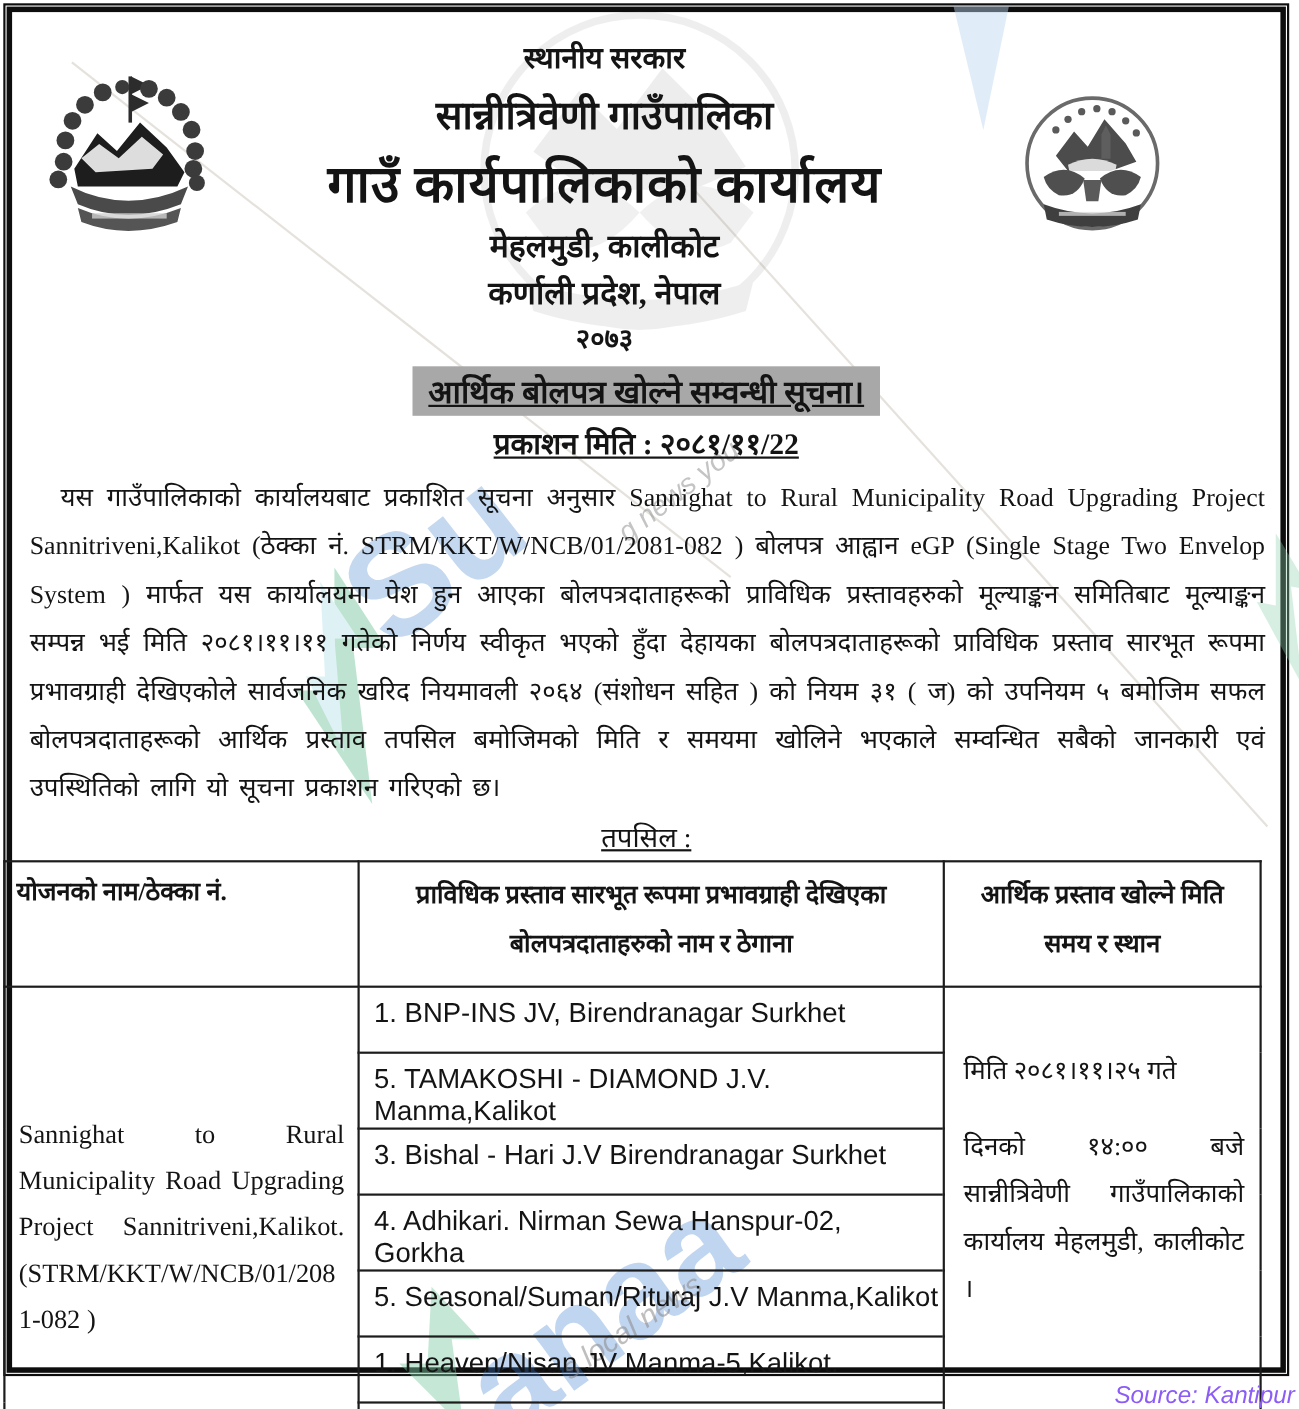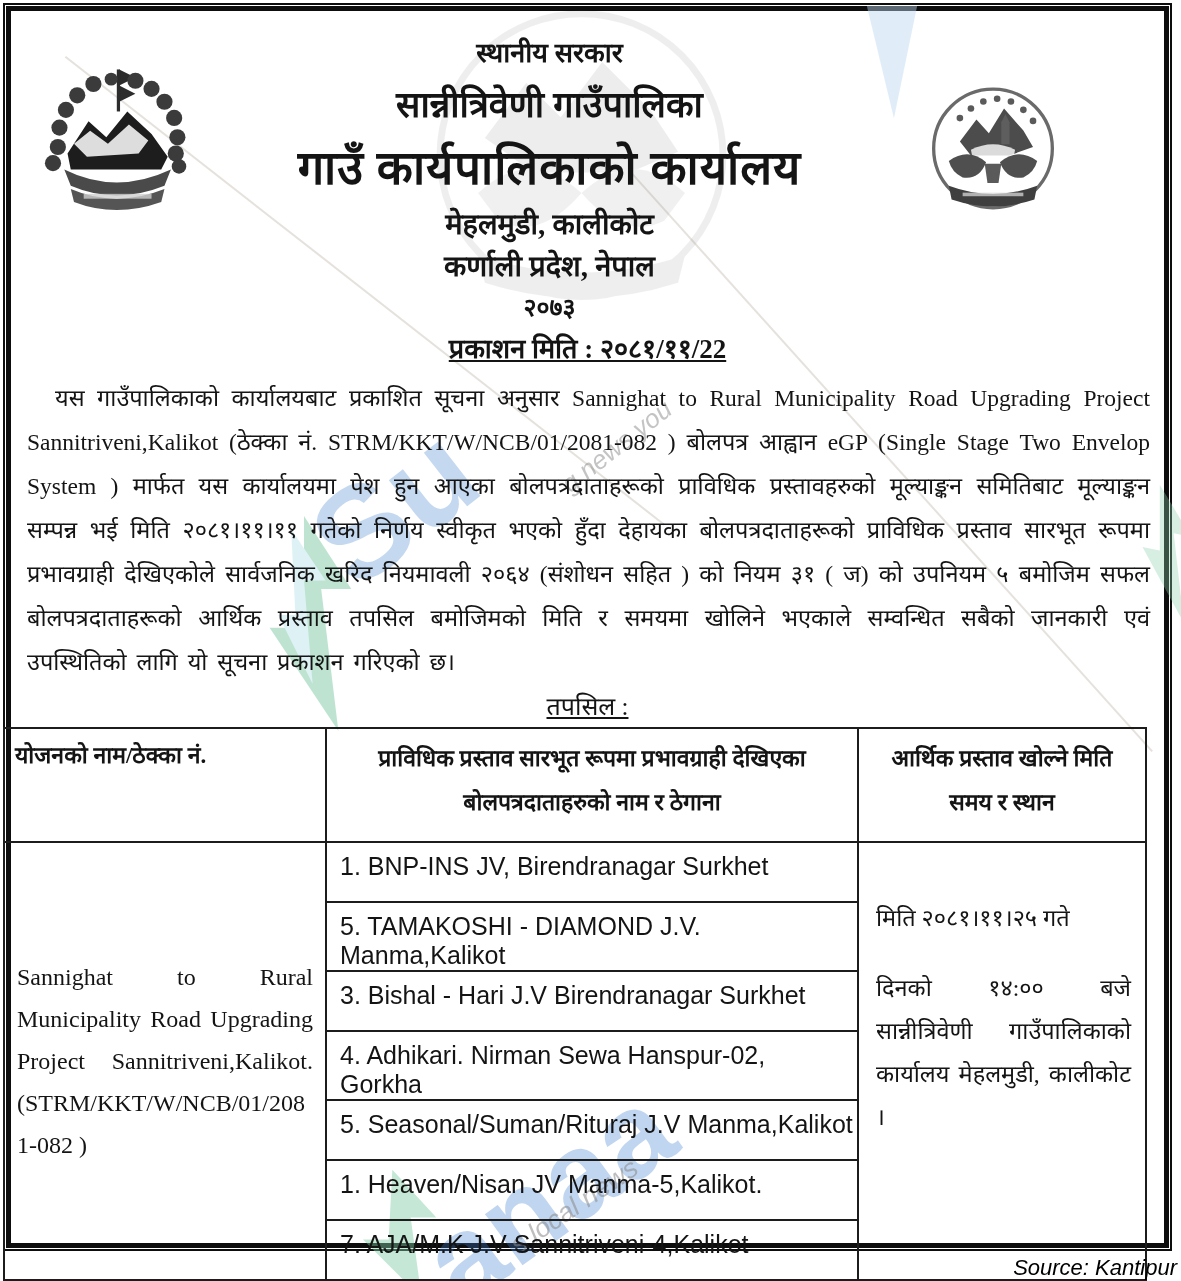--- a/index.html
+++ b/index.html
@@ -63,21 +63,21 @@
   thead tr{height:108px;}
   td.c1{font-family:"Liberation Serif","DejaVu Serif",serif;font-size:24px;
         line-height:42px;text-align:justify;padding:0 12px 0 12px;
         vertical-align:middle;overflow-wrap:anywhere;}
   td.c2{font-family:"Liberation Sans","DejaVu Sans",sans-serif;font-size:25px;
         padding:9px 4px 0 13px;vertical-align:top;height:60px;}
   td.c3{vertical-align:top;padding:58px 14px 0 17px;font-size:23.5px;}
   .open-date{margin-bottom:34px;}
   .open-venue{text-align:justify;line-height:43px;}
   .source{position:absolute;right:4px;bottom:0px;font-family:"Liberation Sans",sans-serif;
-          font-style:italic;font-size:22px;color:#000000;z-index:3;}
+          font-style:italic;font-size:22px;color:#8b5cf6;z-index:3;}
 </style>
 </head>
 <body>
 
 <div class="doc">
 
   <div class="layer">
     <div class="wm-line wm-line1"></div>
     <div class="wm-line wm-line2"></div>
 
@@ -163,20 +163,23 @@
 
     <div class="hdr">
       <div class="hdr-shift">
         <div class="h-gov">स्थानीय सरकार</div>
         <div class="h-muni">सान्नीत्रिवेणी गाउँपालिका</div>
         <div class="h-office">गाउँ कार्यपालिकाको कार्यालय</div>
         <div class="h-addr">मेहलमुडी, कालीकोट</div>
         <div class="h-addr2">कर्णाली प्रदेश, नेपाल</div>
         <div class="h-year">२०७३</div>
       </div>
+      <div>
+        <span class="h-title">आर्थिक बोलपत्र खोल्ने सम्वन्धी सूचना।</span>
+      </div>
       <div class="h-pub">प्रकाशन मिति : २०८१/११/22</div>
     </div>
 
     <p class="body-par">यस गाउँपालिकाको कार्यालयबाट प्रकाशित सूचना अनुसार Sannighat to Rural Municipality Road Upgrading Project Sannitriveni,Kalikot (ठेक्का नं. STRM/KKT/W/NCB/01/2081-082 ) बोलपत्र आह्वान eGP (Single Stage Two Envelop System ) मार्फत यस कार्यालयमा पेश हुन आएका बोलपत्रदाताहरूको प्राविधिक प्रस्तावहरुको मूल्याङ्कन समितिबाट मूल्याङ्कन सम्पन्न भई मिति २०८१।११।११ गतेको निर्णय स्वीकृत भएको हुँदा देहायका बोलपत्रदाताहरूको प्राविधिक प्रस्ताव सारभूत रूपमा प्रभावग्राही देखिएकोले सार्वजनिक खरिद नियमावली २०६४ (संशोधन सहित ) को नियम ३१ ( ज) को उपनियम ५ बमोजिम सफल बोलपत्रदाताहरूको आर्थिक प्रस्ताव तपसिल बमोजिमको मिति र समयमा खोलिने भएकाले सम्वन्धित सबैको जानकारी एवं उपस्थितिको लागि यो सूचना प्रकाशन गरिएको छ।</p>
 
     <div class="tapasil">
       <span>तपसिल :</span>
     </div>
 
     <table class="sched">

